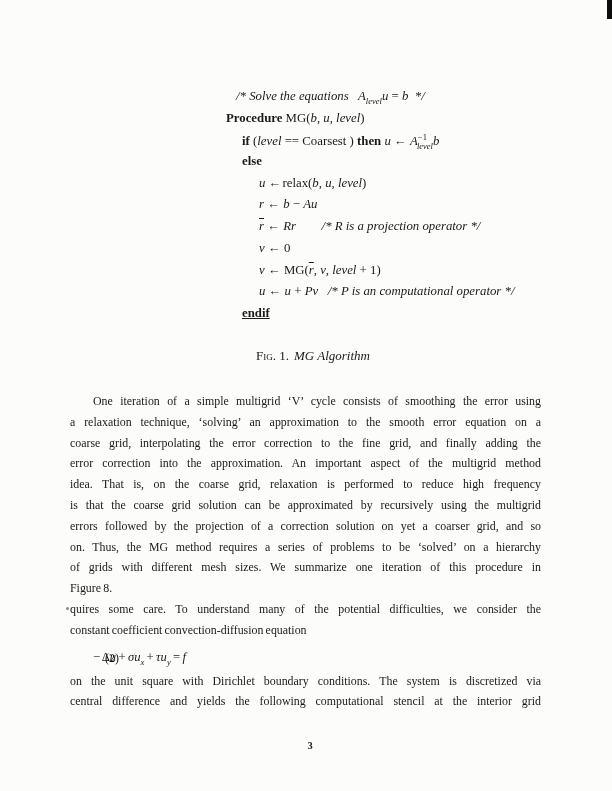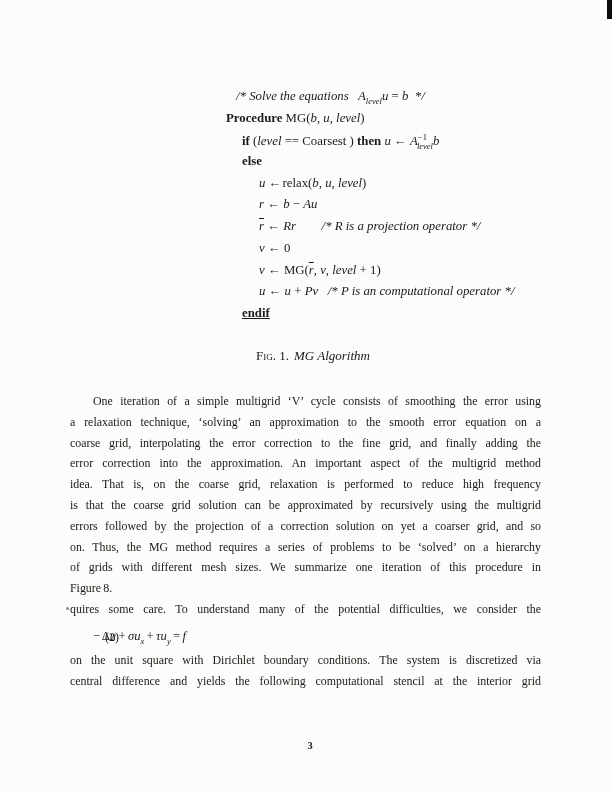--- a/index.html
+++ b/index.html
@@ -76,20 +76,21 @@
       <div class="body-line just">a relaxation technique, ‘solving’ an approximation to the smooth error equation on a</div>
       <div class="body-line just">coarse grid, interpolating the error correction to the fine grid, and finally adding the</div>
       <div class="body-line just">error correction into the approximation. An important aspect of the multigrid method</div>
       <div class="body-line just">idea. That is, on the coarse grid, relaxation is performed to reduce high frequency</div>
       <div class="body-line just">is that the coarse grid solution can be approximated by recursively using the multigrid</div>
       <div class="body-line just">errors followed by the projection of a correction solution on yet a coarser grid, and so</div>
       <div class="body-line just">on. Thus, the MG method requires a series of problems to be ‘solved’ on a hierarchy</div>
       <div class="body-line just">of grids with different mesh sizes. We summarize one iteration of this procedure in</div>
       <div class="body-line">Figure 8.</div>
       <div class="body-line just">quires some care. To understand many of the potential difficulties, we consider the</div>
+      <div class="body-line">constant coefficient convection-diffusion equation</div>
       <div class="eq-row">
         <span class="eq-tag">(2)</span>
         <span class="eq-body"><span class="seg-rm">− Δ</span><span class="seg-it">u</span><span class="seg-rm"> + </span><span class="seg-it">σu</span><sub class="seg-sub">x</sub><span class="seg-rm"> + </span><span class="seg-it">τu</span><sub class="seg-sub">y</sub><span class="seg-rm"> = </span><span class="seg-it">f</span></span>
       </div>
       <div class="body-line just">on the unit square with Dirichlet boundary conditions. The system is discretized via</div>
       <div class="body-line just">central difference and yields the following computational stencil at the interior grid</div>
     </div>
 
   <div class="speck"></div>
 

